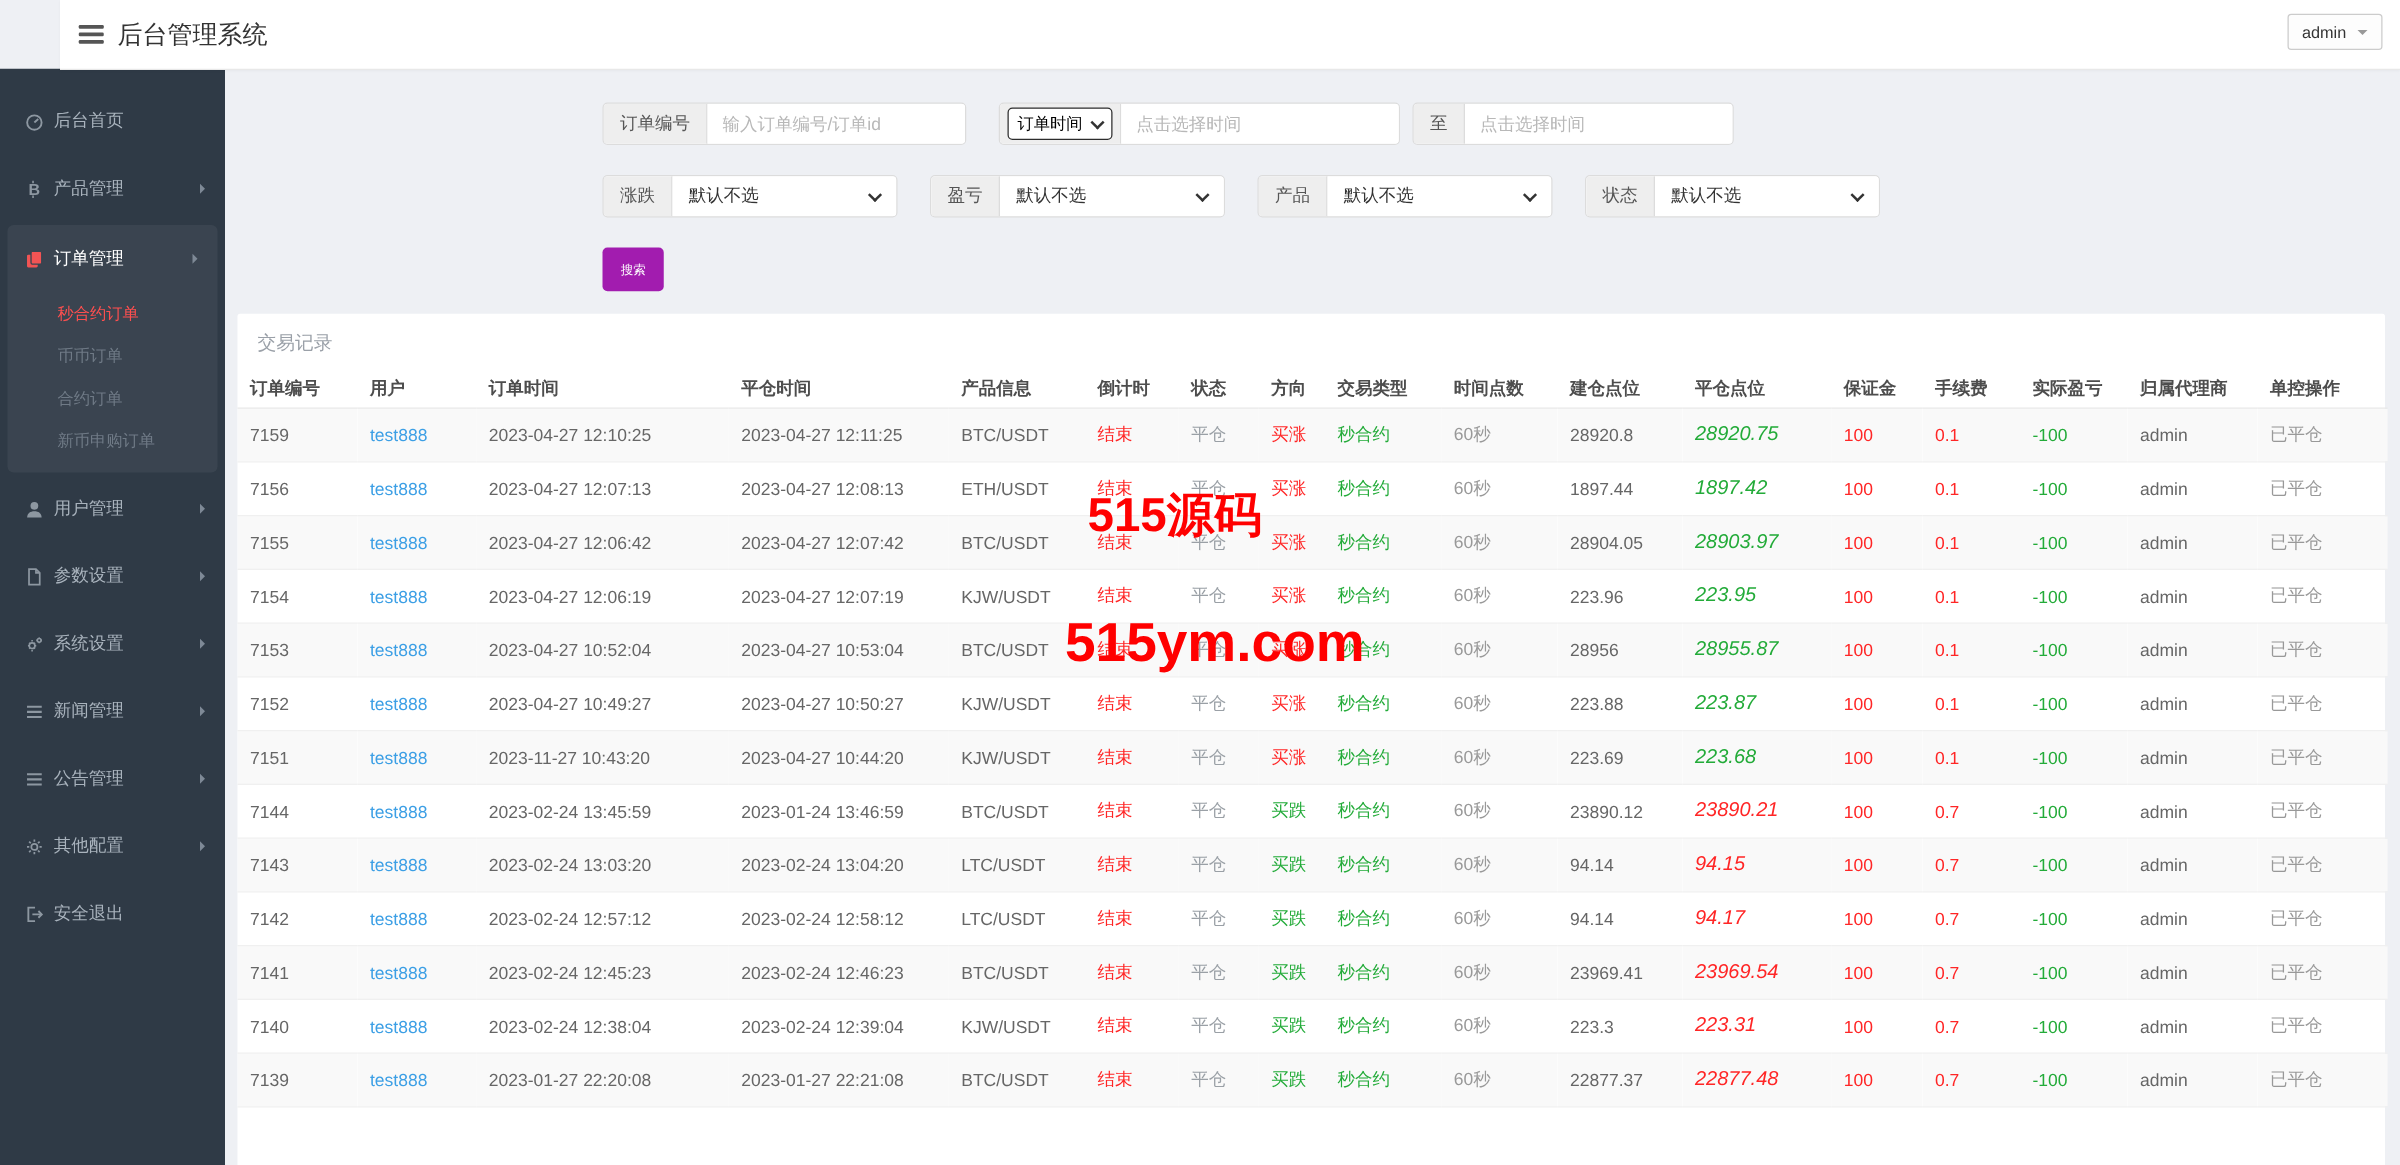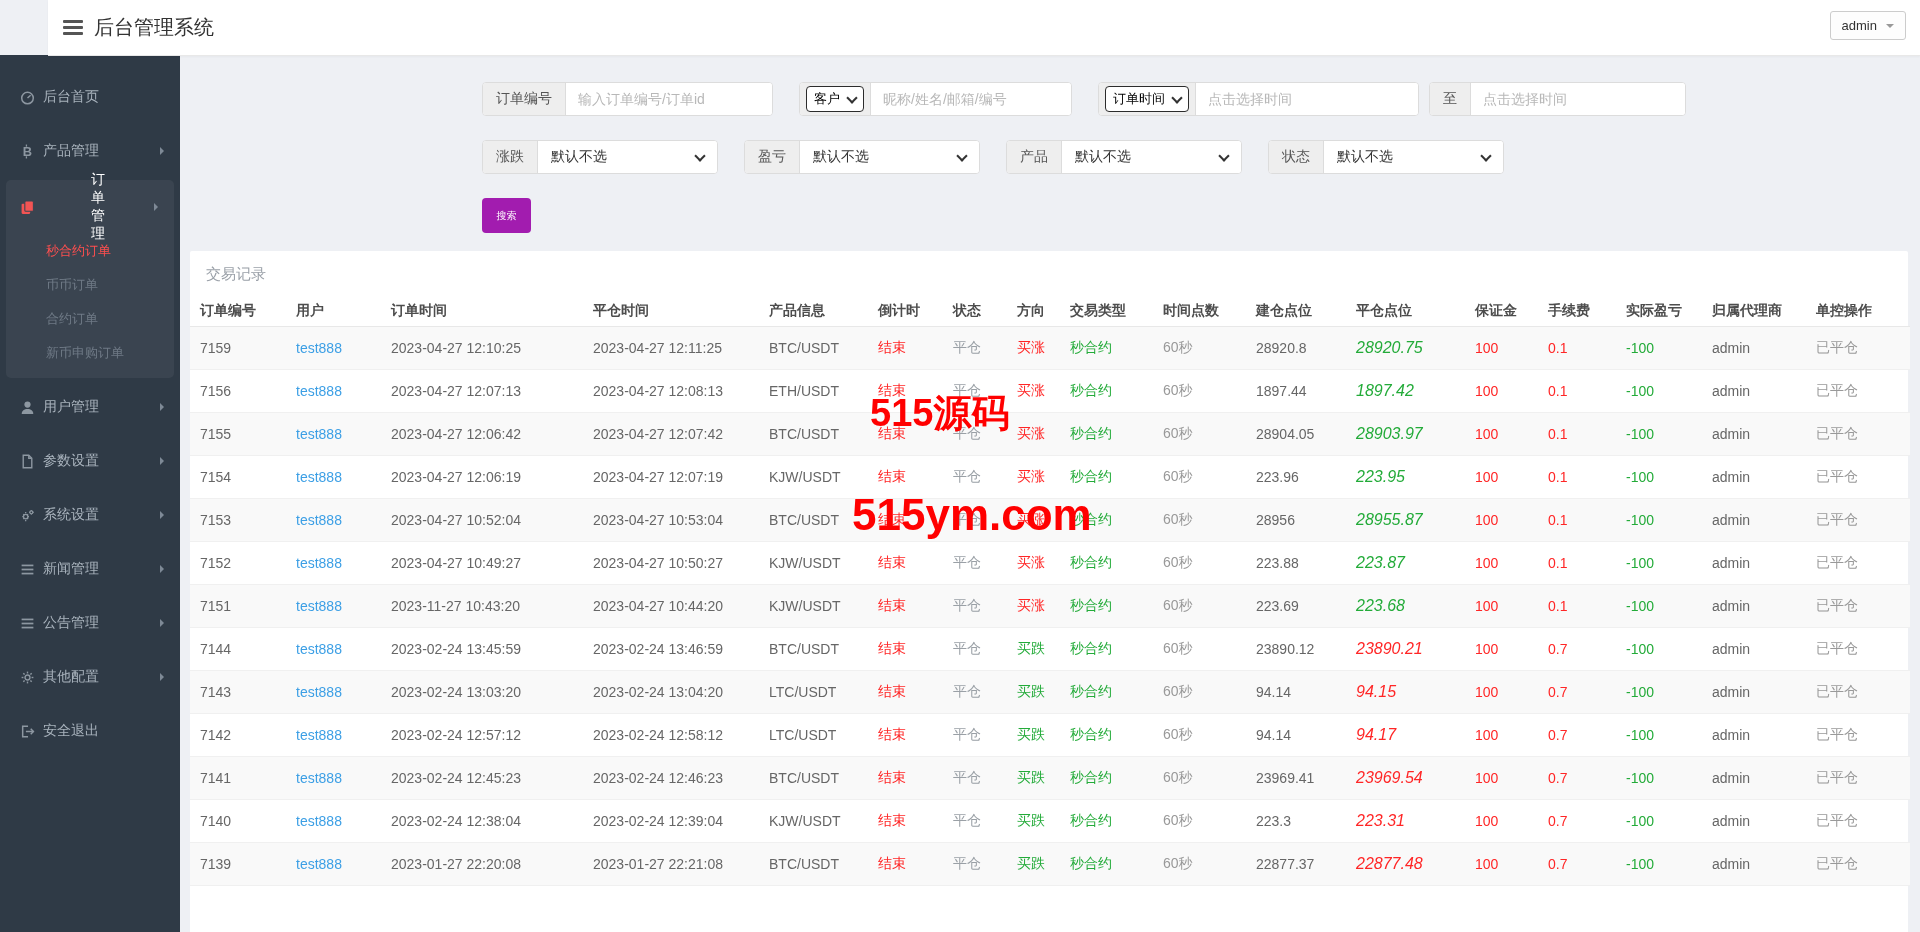--- a/index.html
+++ b/index.html
@@ -17,21 +17,21 @@
   .admin-box{position:absolute;right:14px;top:11px;height:27px;padding:0 11px;border:1px solid #ccc;
     border-radius:3px;display:flex;align-items:center;gap:9px;font-size:13px;color:#333;background:#fdfdfd;cursor:pointer;}
   .caret-down{width:0;height:0;border-top:4px solid #999;border-left:4px solid transparent;border-right:4px solid transparent;}
   
   .sidebar{position:absolute;top:55px;left:0;bottom:0;width:180px;background:#2f3a46;padding-top:15px;box-sizing:border-box;}
   .menu-item{height:54px;display:flex;align-items:center;padding:0 16px 0 20px;color:#a9b3bd;font-size:14px;cursor:pointer;}
   .mi-icon{width:15px;height:15px;margin-right:8px;display:flex;align-items:center;justify-content:center;flex:none;}
   .mi-label{flex:1;}
   .mi-arrow{width:0;height:0;border-left:4px solid #7e8996;border-top:4px solid transparent;border-bottom:4px solid transparent;}
   .menu-group{margin:2px 6px;background:rgba(255,255,255,.055);border-radius:5px;padding-bottom:8px;}
-  .menu-group .menu-item{padding-left:14px;gap:48px;}
+  .menu-group .menu-item{padding-left:14px;}
   .menu-item.active{color:#fff;}
   .submenu-item{height:34px;line-height:34px;padding-left:40px;font-size:13px;color:#6f7a86;cursor:pointer;}
   .submenu-item.active{color:#ff4f4f;}
   
   .main{position:absolute;left:180px;top:55px;right:0;bottom:0;background:#eef0f4;overflow:hidden;}
   .frow{display:flex;align-items:center;height:34px;margin-left:302px;margin-bottom:24px;}
   .filters{padding-top:27px;}
   .group{display:flex;height:34px;border:1px solid #dcdcdc;border-radius:4px;background:#fff;overflow:hidden;margin-right:26px;box-sizing:border-box;align-items:stretch;}
   .group.tight{margin-right:10px;}
   .addon{background:#eee;border-right:1px solid #dcdcdc;display:flex;align-items:center;padding:0 13px;color:#555;font-size:14px;flex:none;}
@@ -239,29 +239,20 @@
 
 <div class="main">
 
   <div class="filters">
 
     <div class="frow">
       <div class="group">
         <span class="addon">订单编号</span>
         <input class="fi w182" placeholder="输入订单编号/订单id" style="">
       </div>
-      <div class="group">
-        <span class="addon pad-s">
-          <span class="mini-select">
-            <span>客户</span>
-            <span class="chev"></span>
-          </span>
-        </span>
-        <input class="fi w176" placeholder="昵称/姓名/邮箱/编号" style="">
-      </div>
       <div class="group tight">
         <span class="addon pad-s">
           <span class="mini-select">
             <span>订单时间</span>
             <span class="chev"></span>
           </span>
         </span>
         <input class="fi w198" placeholder="点击选择时间" style="">
       </div>
       <div class="group">
@@ -478,21 +469,21 @@
     <td class="c-margin">100</td>
     <td class="c-fee">0.1</td>
     <td class="c-profit">-100</td>
     <td>admin</td>
     <td class="c-control">已平仓</td>
   </tr>
           <tr>
     <td>7144</td>
     <td class="c-user">test888</td>
     <td>2023-02-24 13:45:59</td>
-    <td>2023-02-24 13:46:59</td>
+    <td>2023-01-24 13:46:59</td>
     <td>BTC/USDT</td>
     <td class="c-countdown">结束</td>
     <td class="c-status">平仓</td>
     <td class="green">买跌</td>
     <td class="c-type">秒合约</td>
     <td class="c-duration">60秒</td>
     <td>23890.12</td>
     <td class="c-close red">23890.21</td>
     <td class="c-margin">100</td>
     <td class="c-fee">0.7</td>

